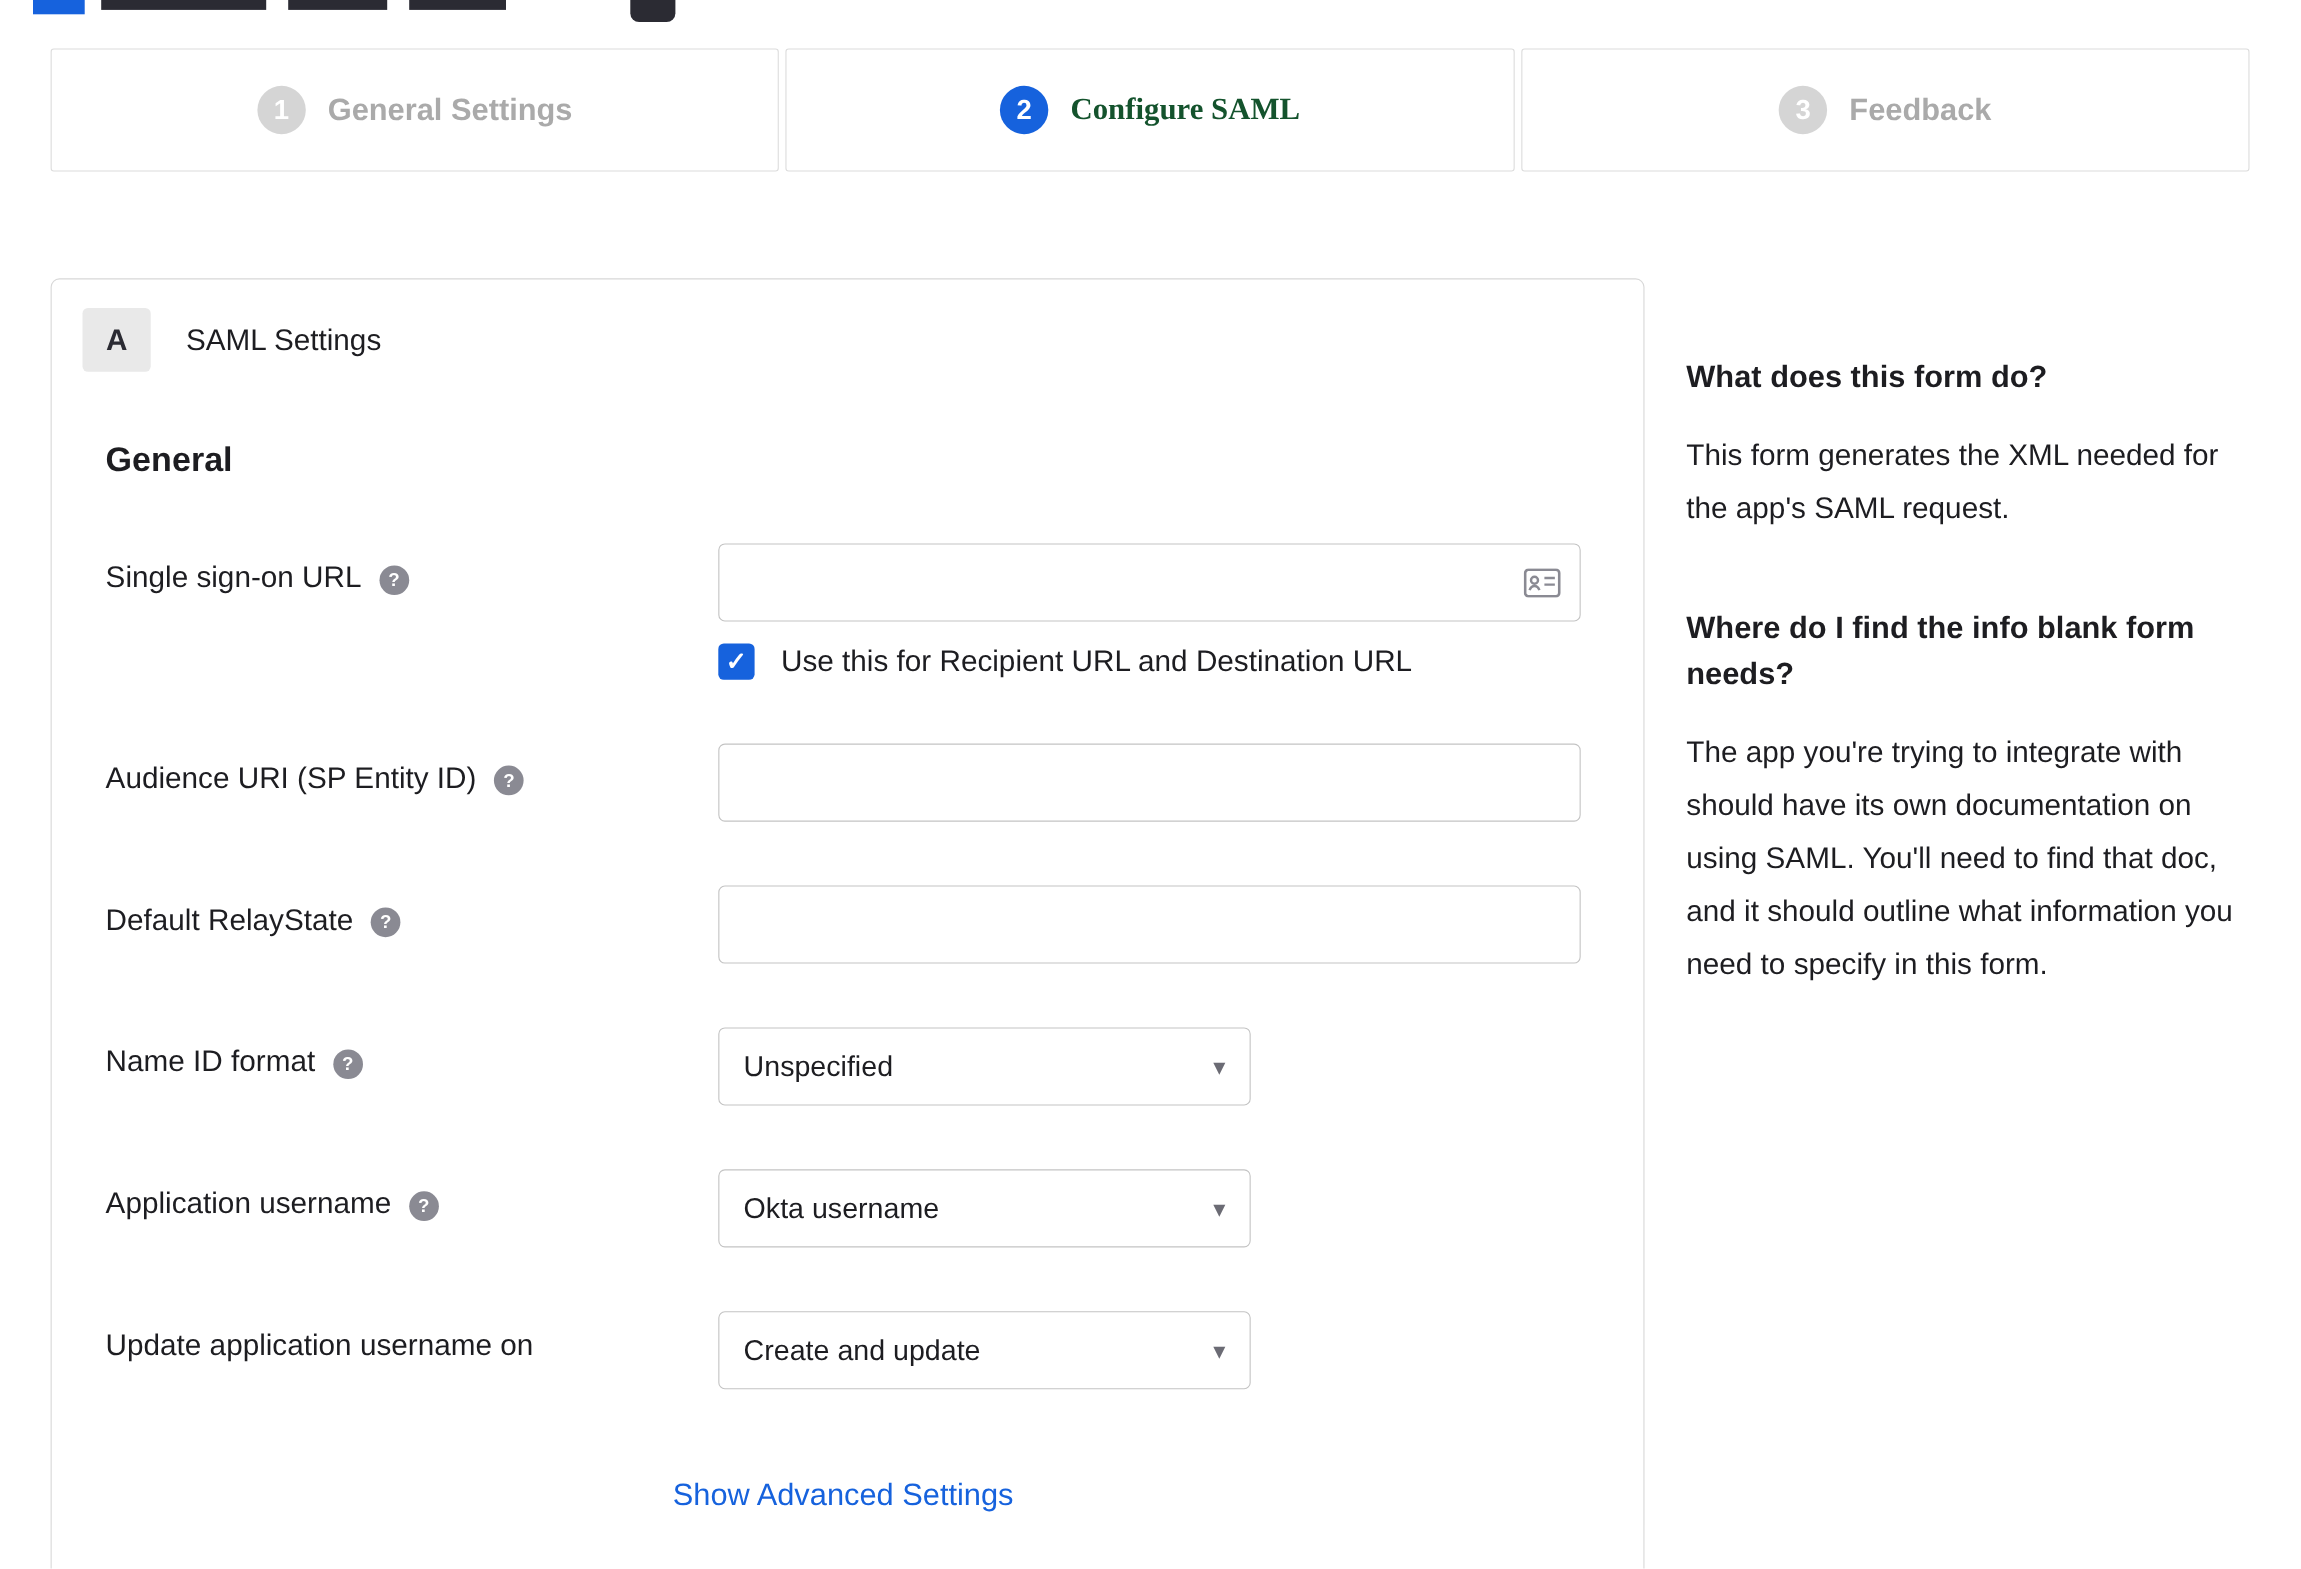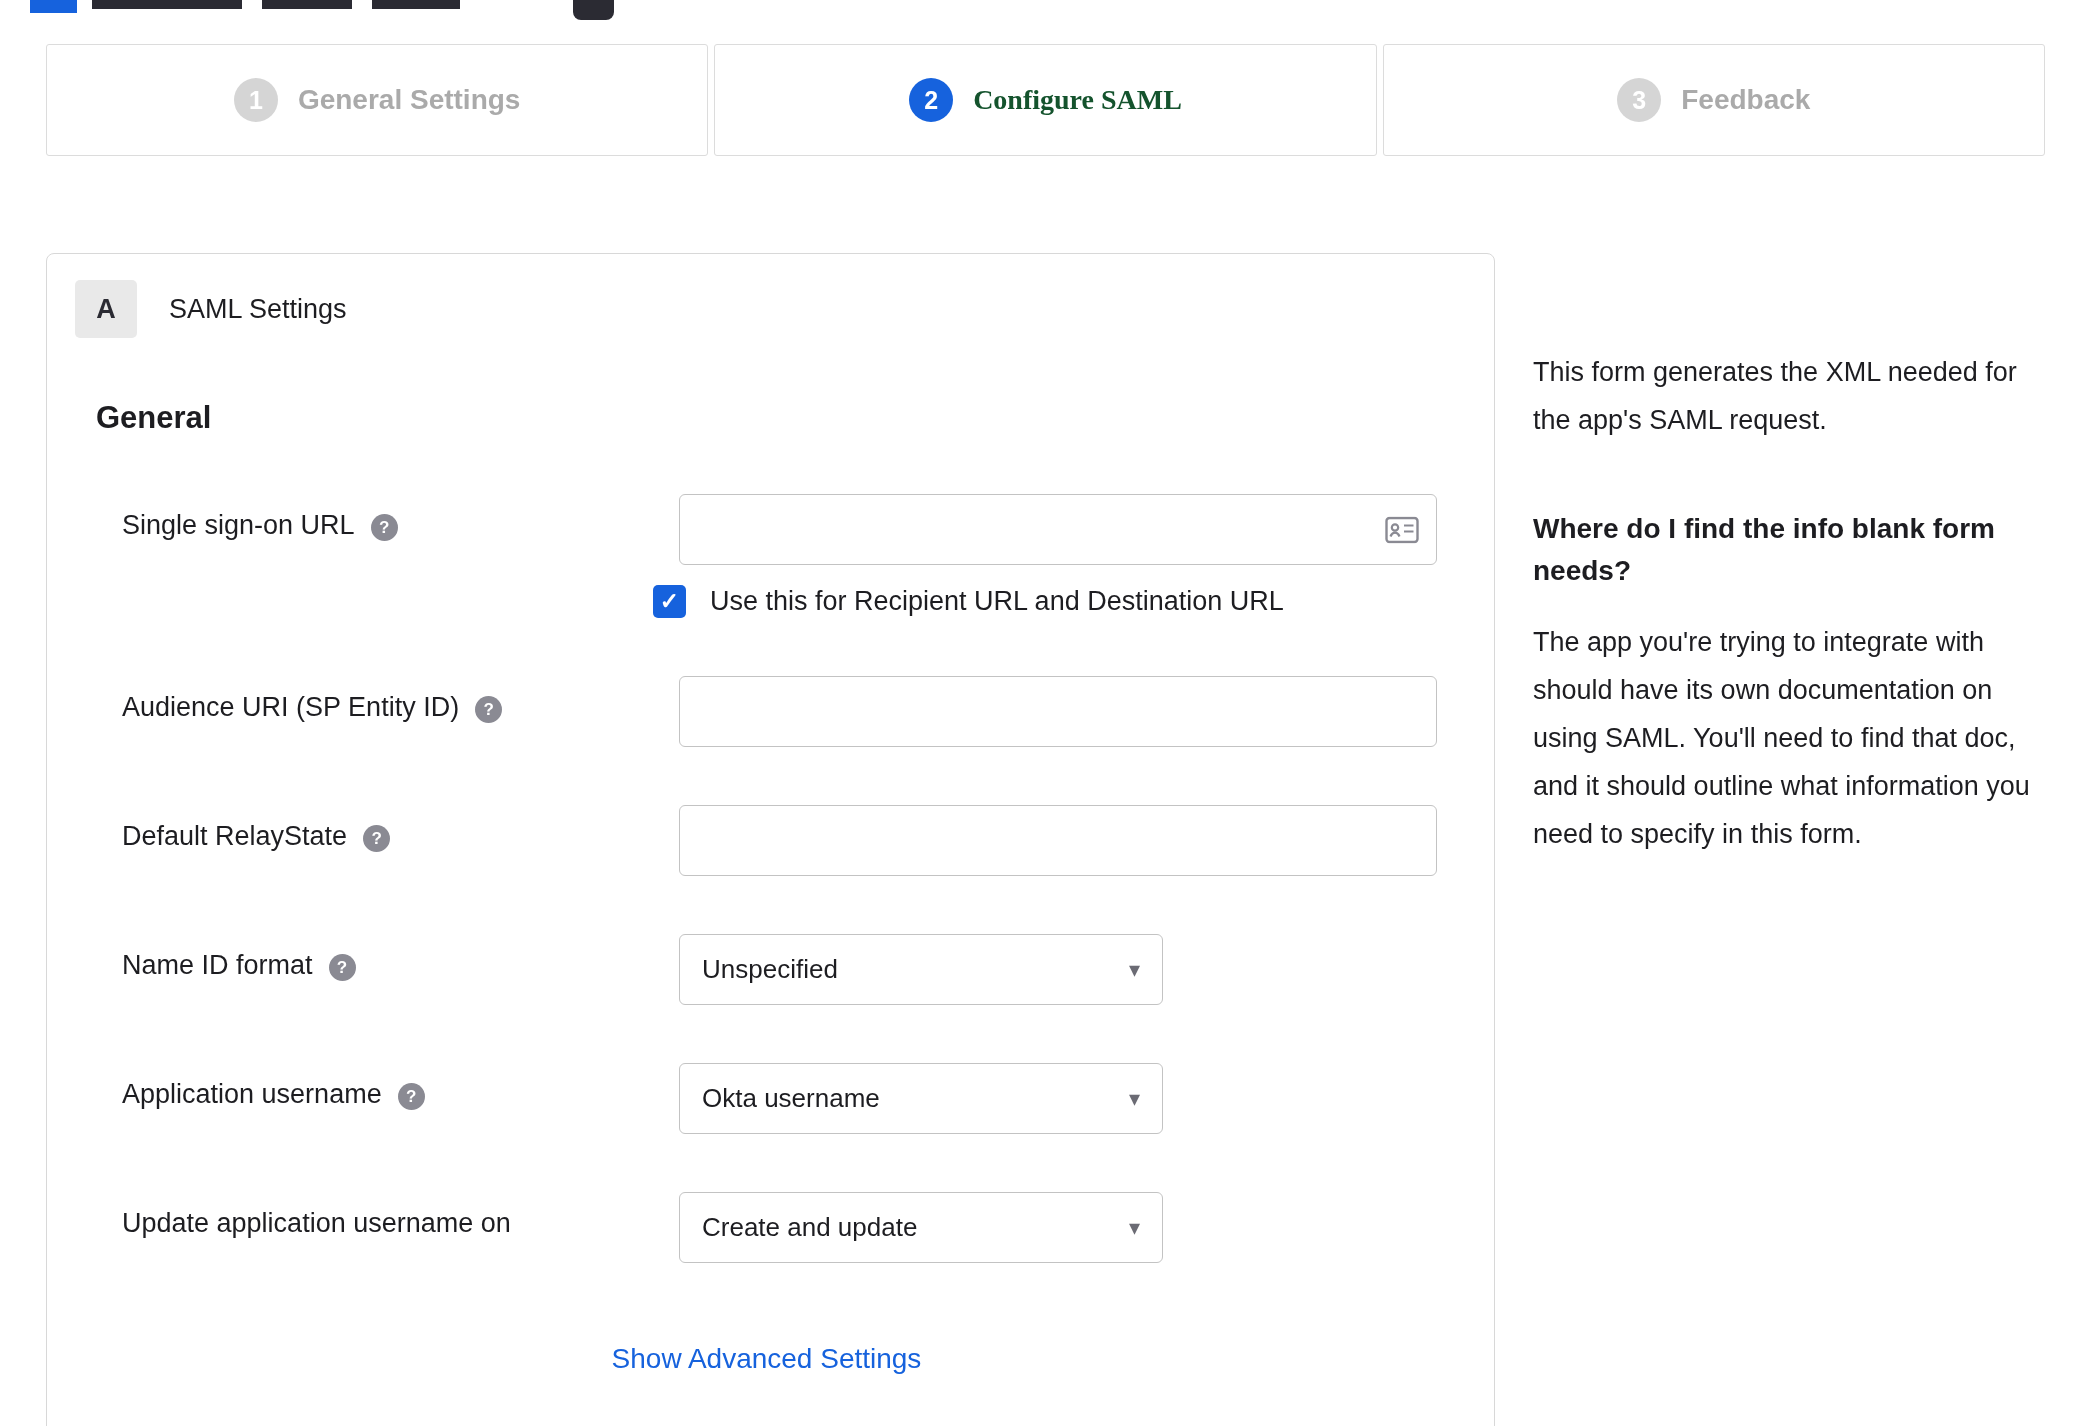--- a/index.html
+++ b/index.html
@@ -50,21 +50,21 @@
   .section-head { display: flex; align-items: center; gap: 32px; margin-left: -21px; }
   .section-badge {
     width: 62px; height: 58px; background: #e9e9e9; border-radius: 5px;
     display: flex; align-items: center; justify-content: center;
     font-size: 27px; font-weight: bold; color: #2b2b33;
   }
   .section-title { font-size: 27px; font-weight: normal; }
 
   .group-title { margin-top: 62px; font-size: 31px; font-weight: bold; }
 
-  .form-row { display: flex; margin-top: 58px; margin-left: 26px; }
+  .form-row { display: flex; margin-top: 58px; }
   .label-col {
     width: 557px; flex: 0 0 557px; padding-top: 16px;
     display: flex; align-items: flex-start; gap: 16px;
     font-size: 27px;
   }
   .control-col { flex: 1; min-width: 0; }
 
   .help-icon {
     width: 27px; height: 27px; border-radius: 50%;
     background: #8a8a93; color: #fff;
@@ -243,19 +243,20 @@
   </div>
 
   <div class="advanced-row">
     <a class="advanced-link">Show Advanced Settings</a>
   </div>
 
 </div>
 
 <div class="sidebar">
   <div class="sb-section">
+    <h3>What does this form do?</h3>
     <p>This form generates the XML needed for the app's SAML request.</p>
   </div>
   <div class="sb-section">
     <h3>Where do I find the info blank form needs?</h3>
     <p>The app you're trying to integrate with should have its own documentation on using SAML. You'll need to find that doc, and it should outline what information you need to specify in this form.</p>
   </div>
 </div>
 
 </body></html>

